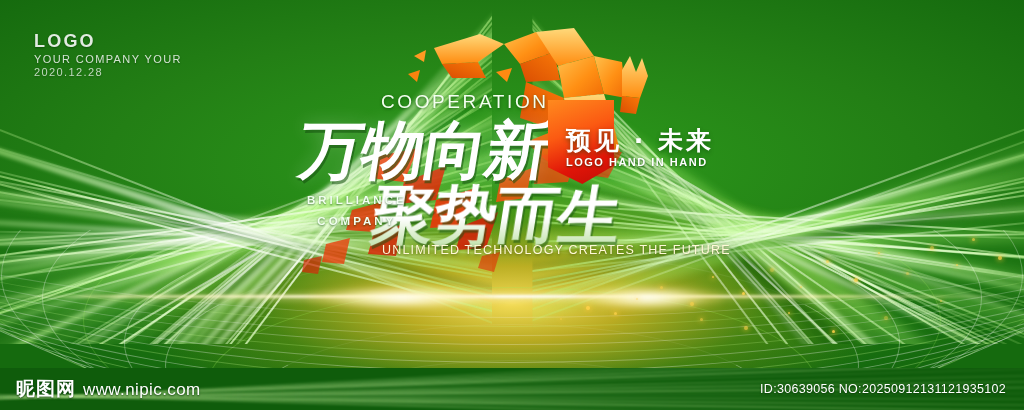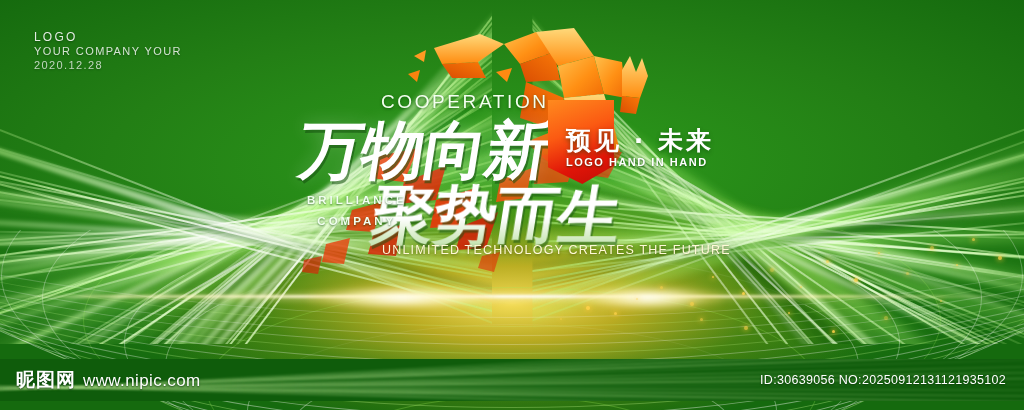--- a/index.html
+++ b/index.html
@@ -75,21 +75,21 @@
   
   .shard{ position:absolute; }
 
   
   .corner-logo{
     position:absolute; left:34px; top:30px;
     color:rgba(255,255,255,0.88);
     text-shadow:0 1px 2px rgba(0,50,0,0.5);
     line-height:1.25;
   }
-  .corner-logo .lg{ font-size:12px; font-weight:400; letter-spacing:2.2px; }
+  .corner-logo .lg{ font-size:18px; font-weight:700; letter-spacing:2.2px; }
   .corner-logo .cn{ font-size:11px; letter-spacing:1.4px; opacity:.92; }
   .corner-logo .dt{ font-size:11px; letter-spacing:1.4px; opacity:.82; }
 
   .coop{
     position:absolute; left:381px; top:91px;
     font-size:19px; font-weight:400; letter-spacing:2.6px;
     color:#f4fff0; text-shadow:0 1px 3px rgba(0,60,0,.6);
   }
 
   .title1{
@@ -142,21 +142,21 @@
 
   .tagline{
     position:absolute; left:382px; top:243px;
     font-size:12.5px; font-weight:400; letter-spacing:1.2px;
     color:#fff9d8; text-shadow:0 1px 3px rgba(60,50,0,.55);
     white-space:nowrap;
   }
 
   
   .footer{
-    position:absolute; left:0; right:0; bottom:9px; height:42px;
+    position:absolute; left:0; right:0; bottom:0; height:42px;
     background:#0f5c0b;
     overflow:hidden;
   }
   .footer .fstreak{
     position:absolute; left:-20%; width:150%; height:2px;
     background:linear-gradient(90deg, rgba(255,255,255,0) 0%, rgba(215,255,170,0.75) 40%, rgba(255,255,255,0) 100%);
     filter:blur(0.8px);
   }
   .wm-left{
     position:absolute; left:16px; top:50%; transform:translateY(-50%);

